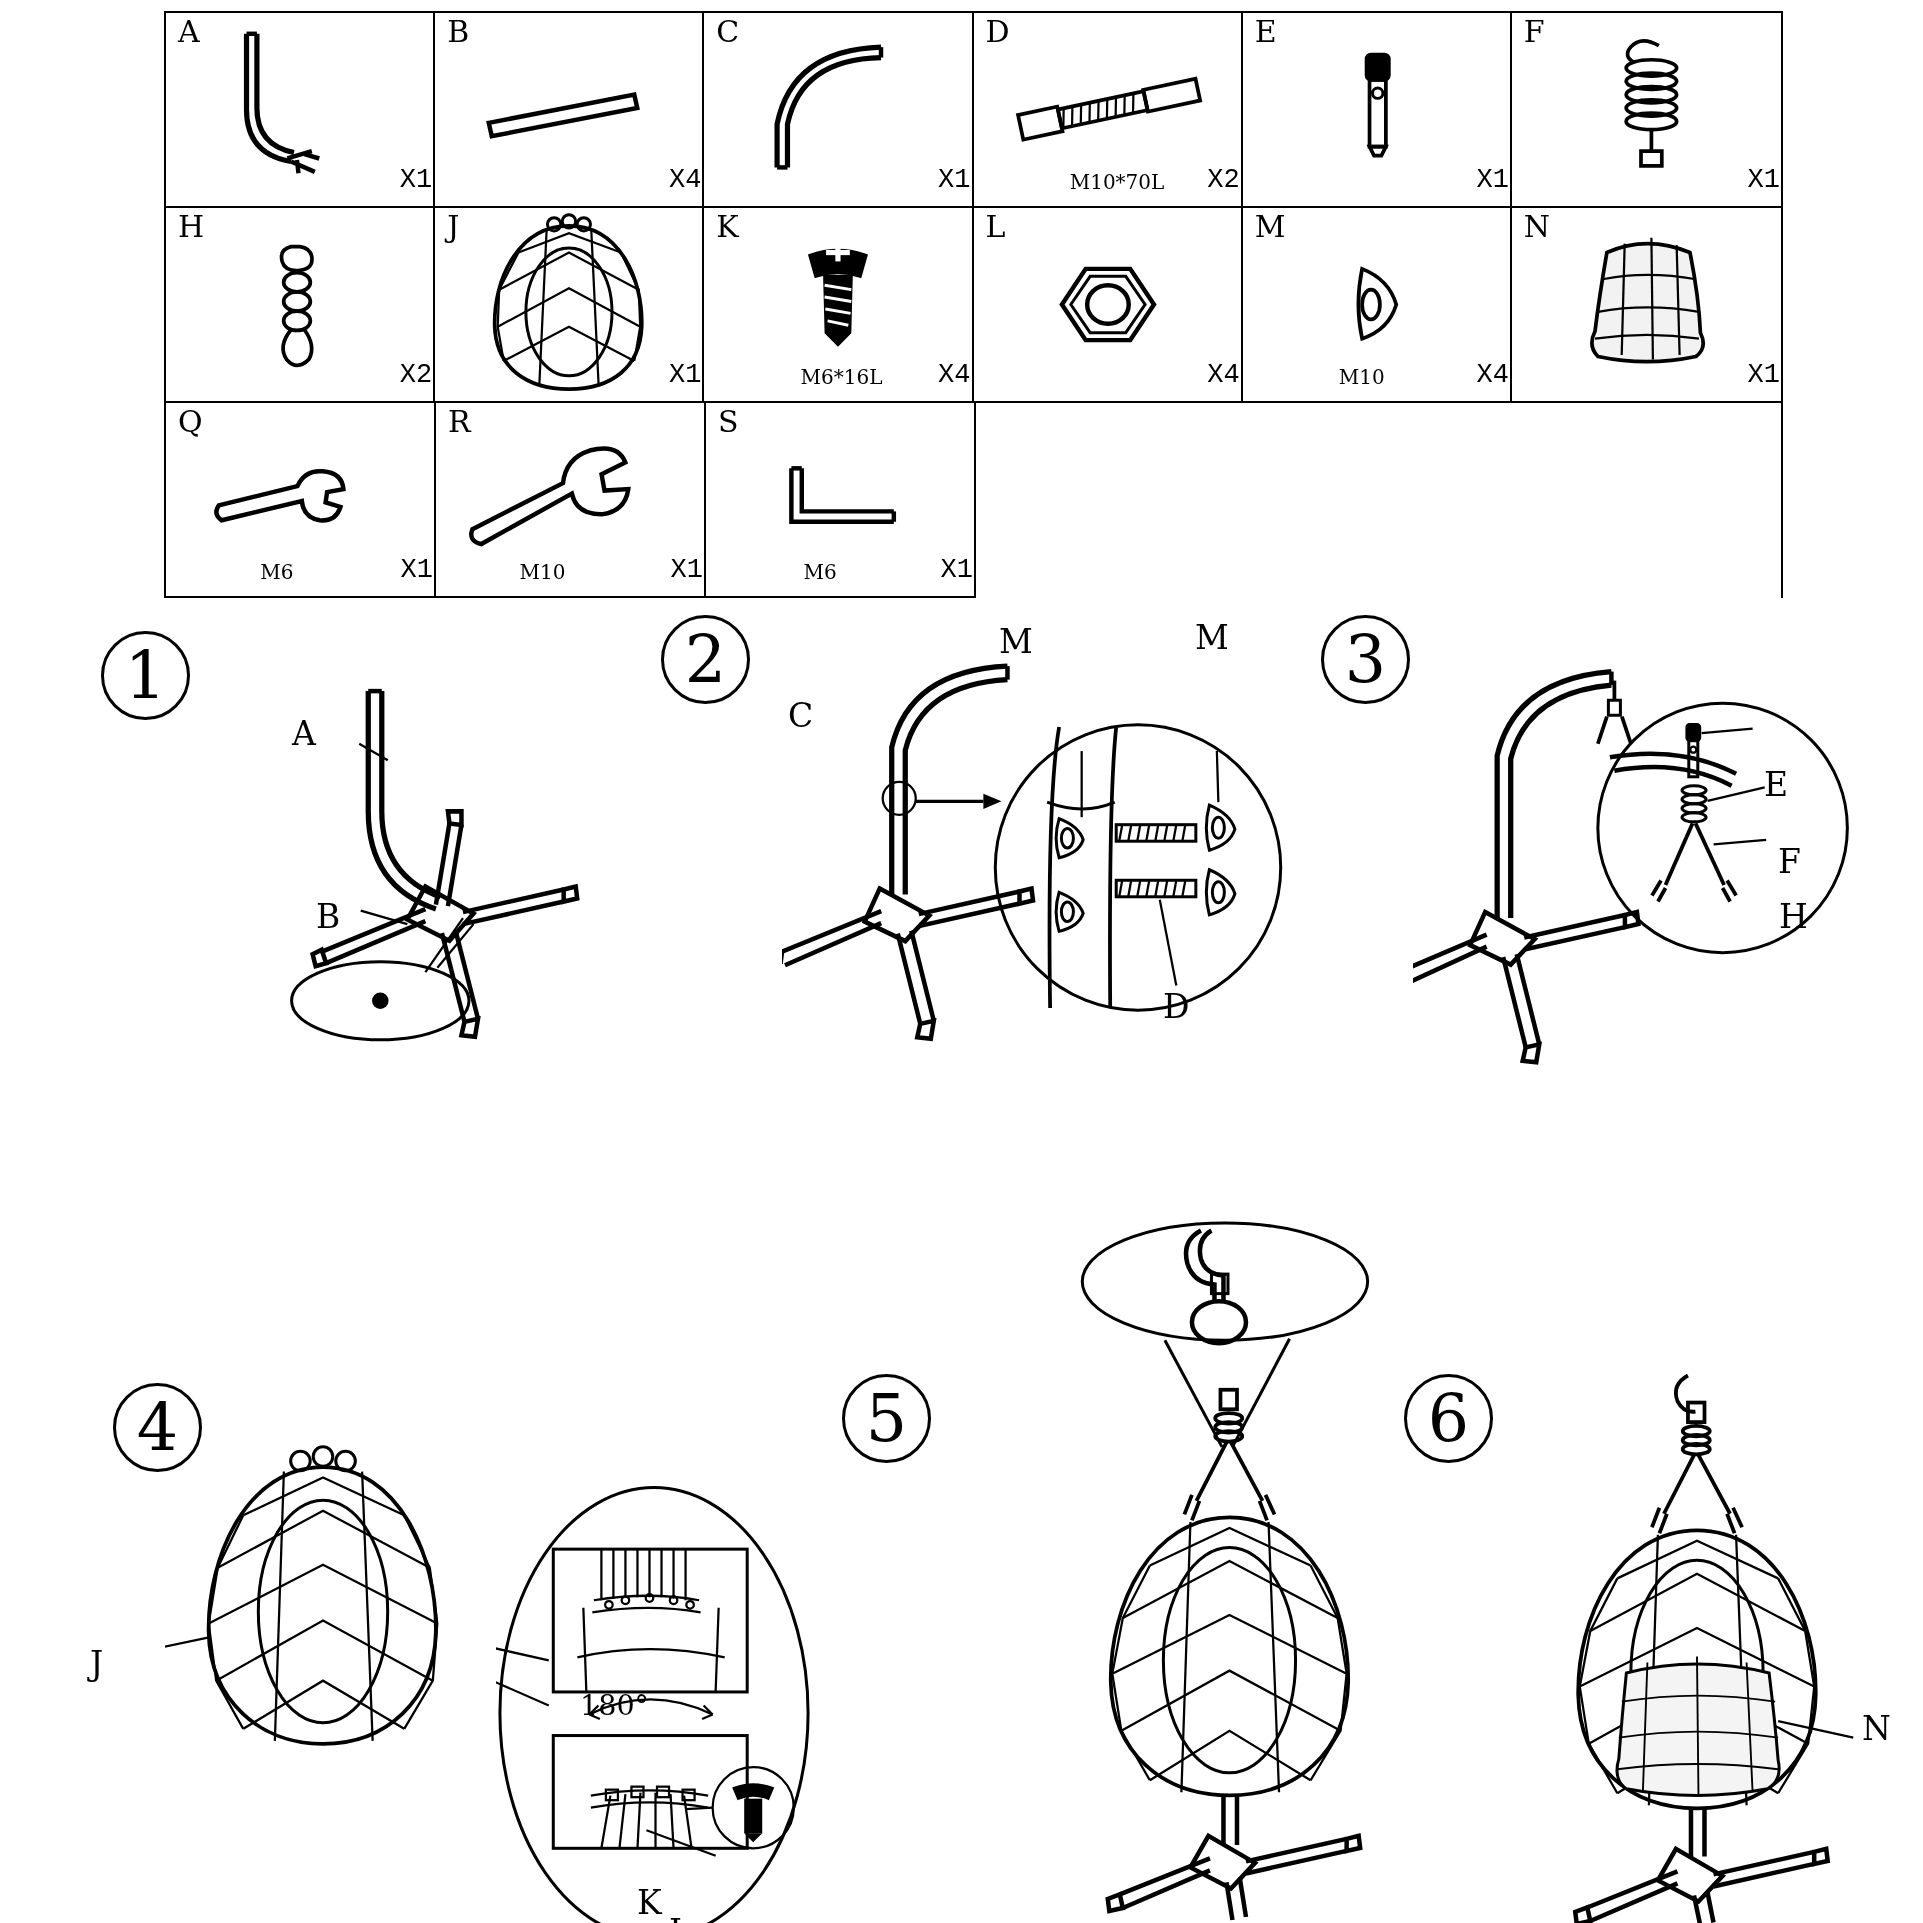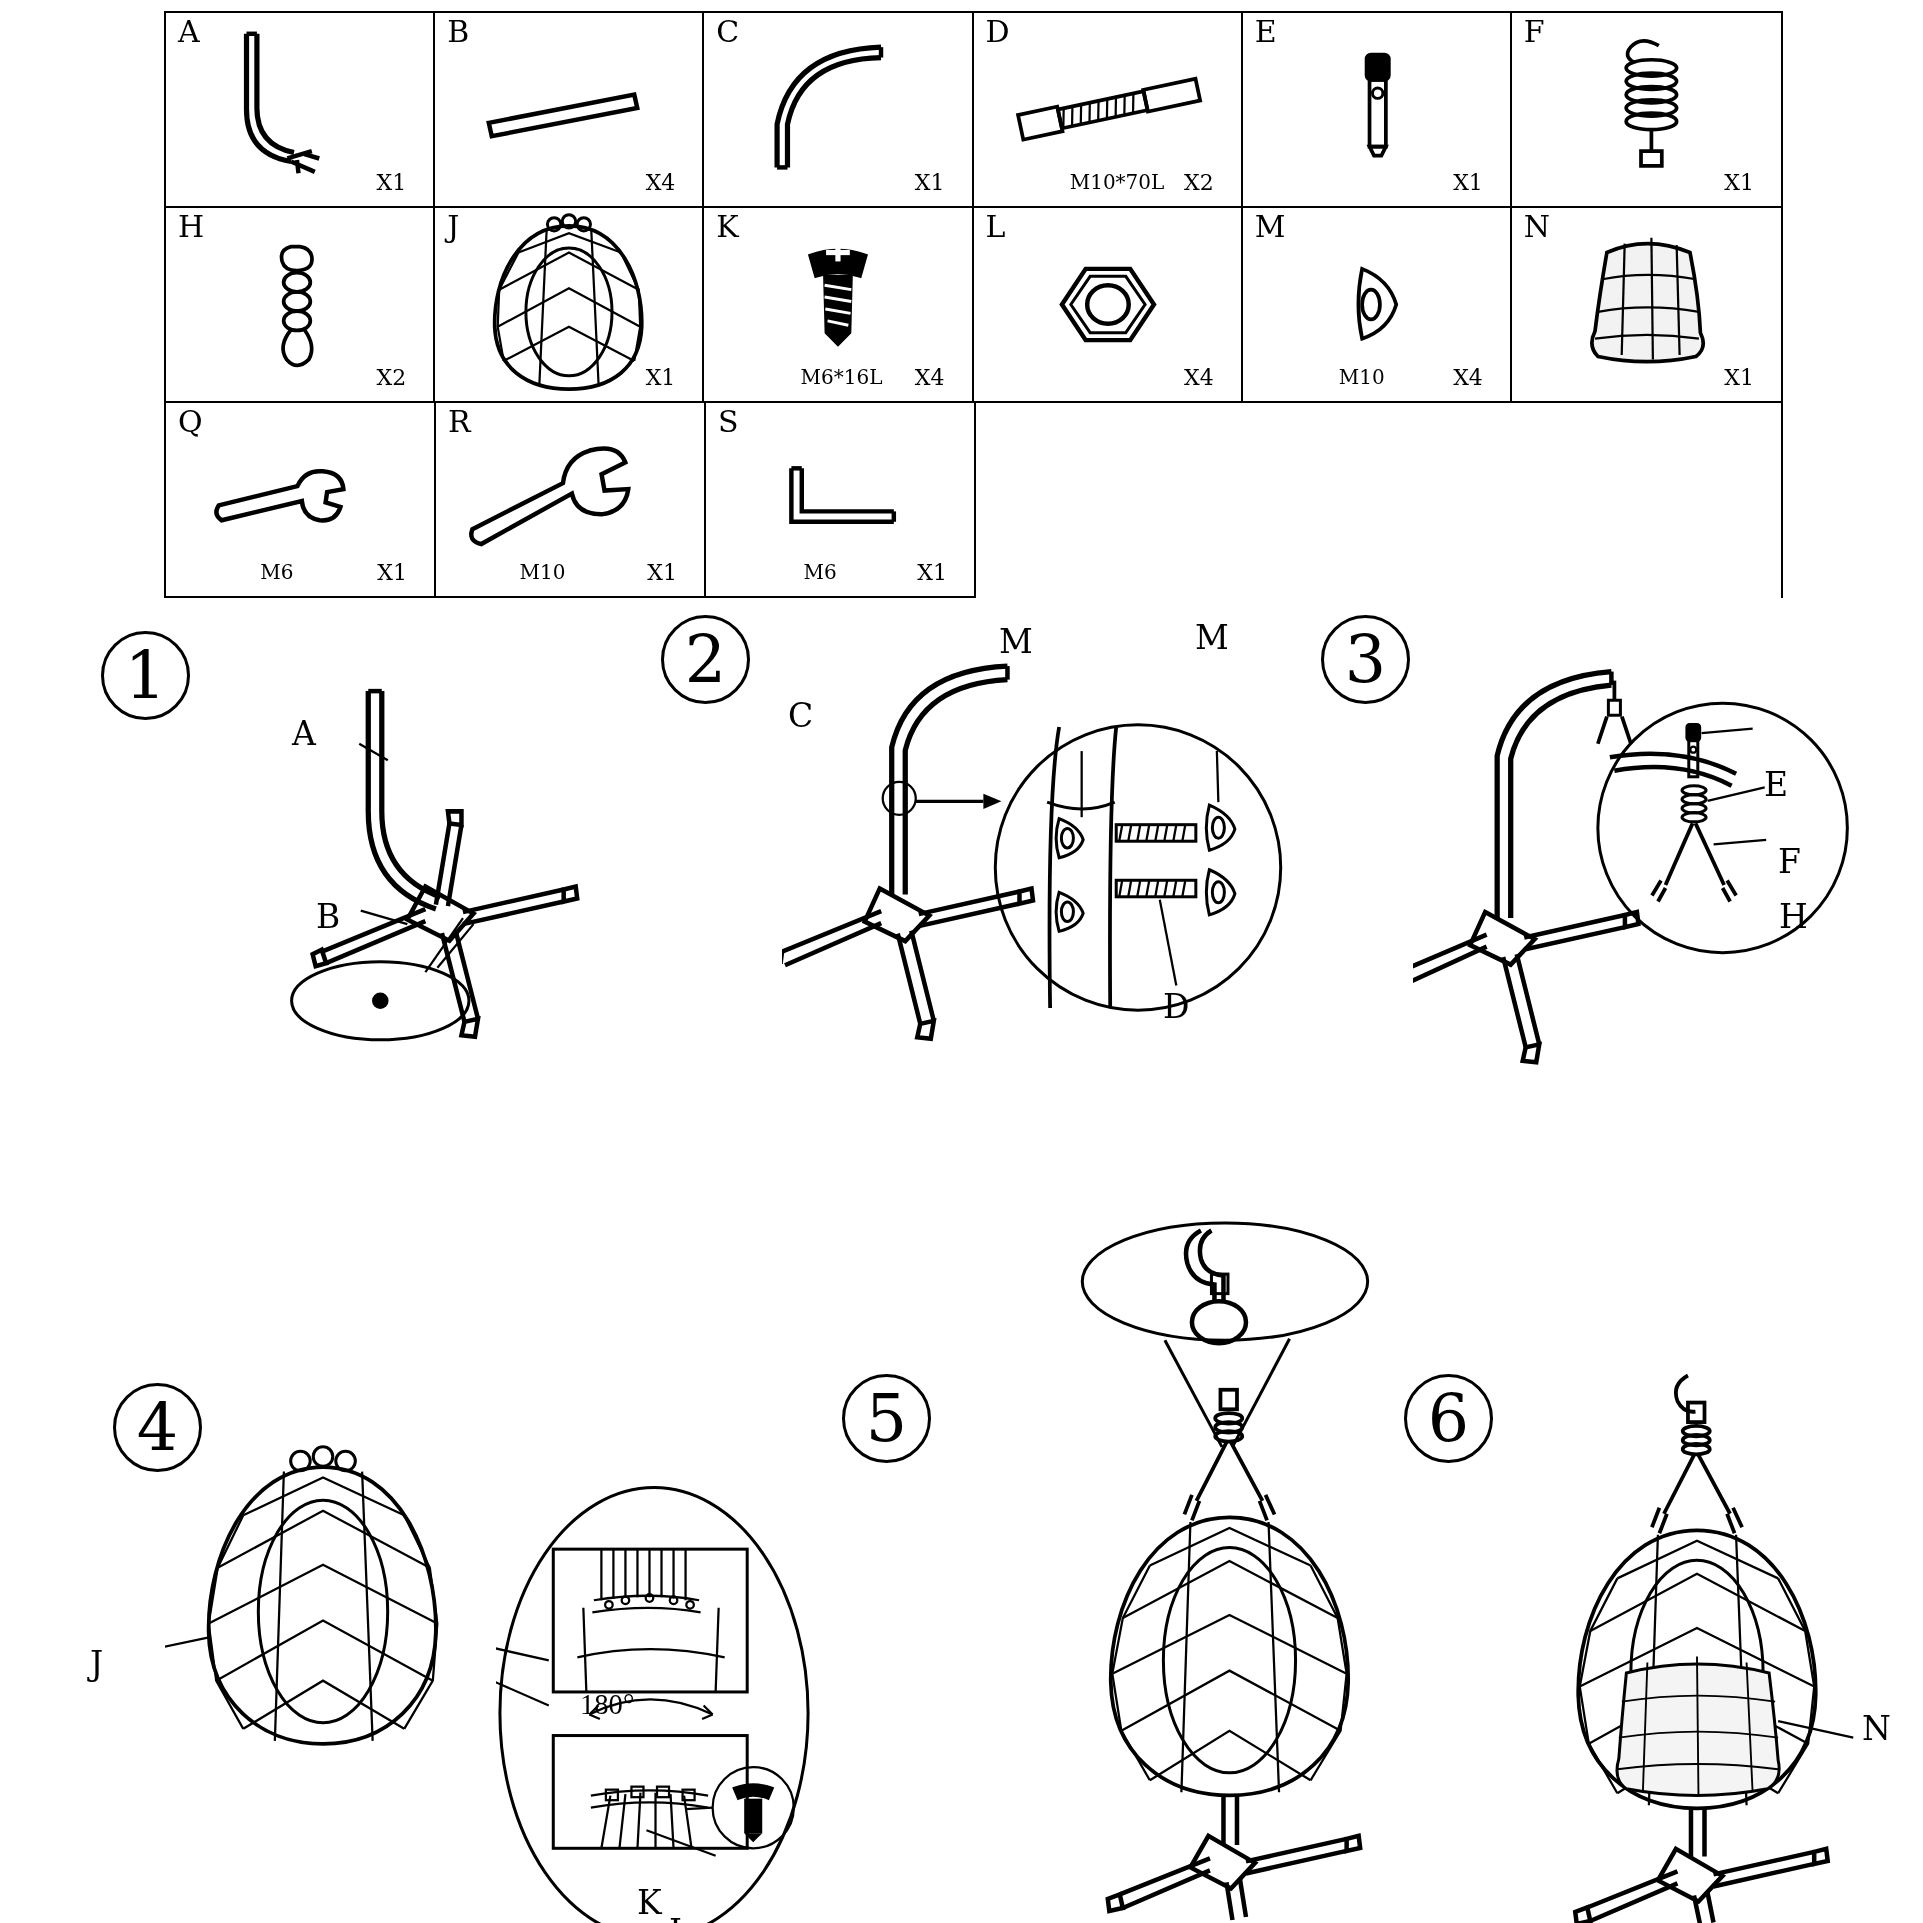--- a/index.html
+++ b/index.html
@@ -27,42 +27,42 @@
     border-right:2.3px solid #000;border-bottom:2.3px solid #000;
     box-sizing:border-box;
     overflow:hidden;
   }
   .cell:last-child{border-right:none;}
   .parts-row.short .cell:last-child{border-right:2.3px solid #000;}
   .cell .key{
     position:absolute;left:12px;top:4.5px;font-size:30px;line-height:1;
   }
   .cell .qty{
-    position:absolute;right:27px;bottom:10.5px;font-size:22px;
+    position:absolute;right:1px;bottom:10.5px;font-size:27px;font-family:Liberation Mono, monospace;
   }
   .cell .spec{
     position:absolute;bottom:12px;font-size:20px;left:50%;transform:translateX(-60%);
     white-space:nowrap;
   }
   .cell .spec.left{left:36%;transform:none;}
   .art{position:absolute;left:0;top:0;width:100%;height:100%;}
   .art svg{display:block;width:100%;height:100%;}
 
   
   .step-num{
     position:absolute;
     width:89px;height:89px;border:3.8px solid #000;border-radius:50%;
     display:flex;align-items:center;justify-content:center;
     font-size:65px;font-family:"DejaVu Serif",serif;line-height:1;
     box-sizing:border-box;
   }
   .fig{position:absolute;}
   .fig svg{display:block;}
   .lbl{position:absolute;font-size:33px;line-height:1;font-family:"DejaVu Serif",serif;}
-  .lbl.small{font-size:28.6px;font-family:Liberation Serif, serif;}
+  .lbl.small{font-size:28.6px;}
 </style>
 </head>
 <body>
 
 <div class="sheet">
 
   <div class="parts-table">
 
     <div class="parts-row">
 

